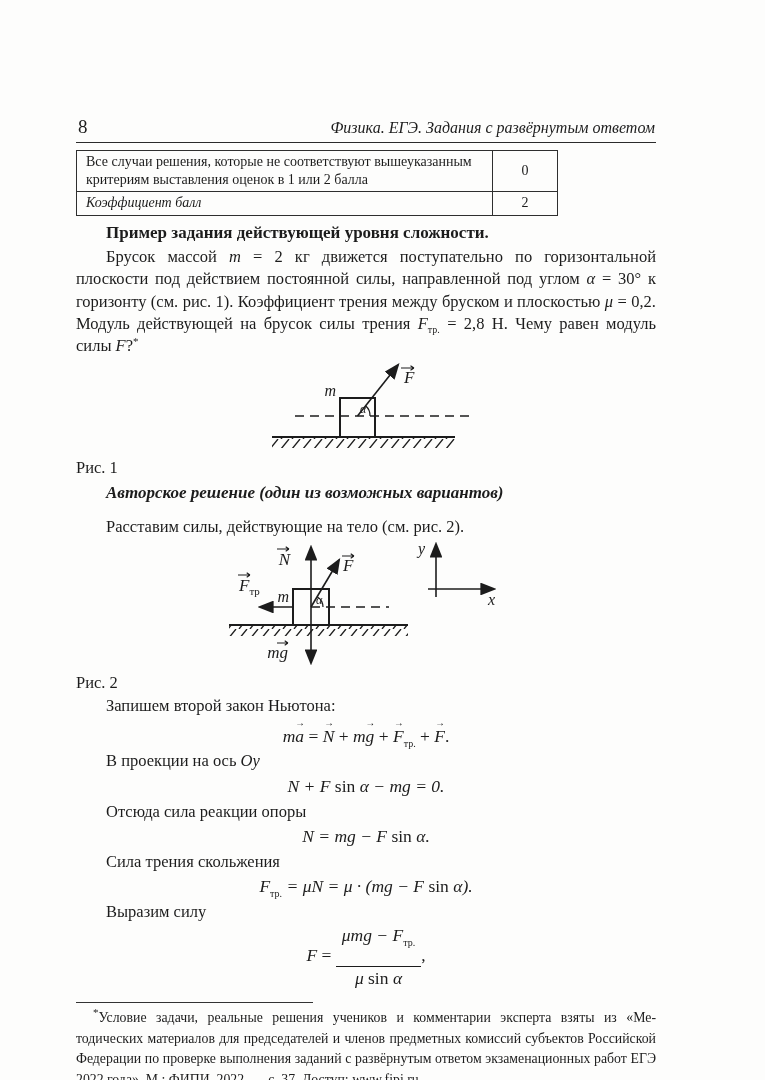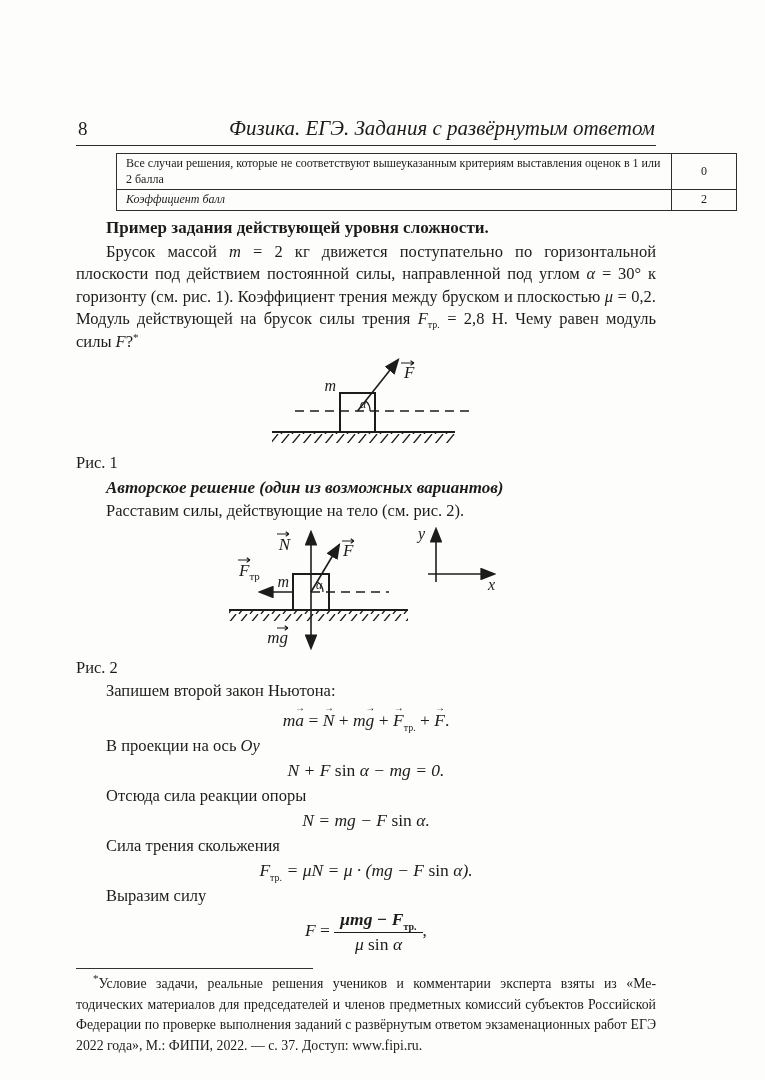--- a/index.html
+++ b/index.html
@@ -7,52 +7,52 @@
     width:765px;height:1080px;overflow:hidden;
     background:#fdfdfc;color:#1c1c1c;
     font-family:"Liberation Serif","DejaVu Serif",serif;
   }
   .page{box-sizing:border-box;width:765px;height:1080px;padding:116px 109px 0 76px;}
 
   
   .hdr{display:flex;justify-content:space-between;align-items:baseline;
        border-bottom:1.4px solid #2b2b2b;padding:0 1px 4px 2px;}
   .hdr .num{font-size:19px;}
-  .hdr .ttl{font-style:italic;font-size:21px;}
+  .hdr .ttl{font-style:italic;font-size:16px;}
 
   
-  table.crit{border-collapse:collapse;margin-top:7px;width:621px;font-size:12px;margin-left:40px;}
+  table.crit{border-collapse:collapse;margin-top:7px;width:482px;font-size:14px;}
   table.crit td{border:1.4px solid #2f2f2f;padding:2px 9px;line-height:1.3;vertical-align:middle;}
   td.score{width:46px;text-align:center;}
   tr.ital td:first-child{font-style:italic;}
 
   
   .h-bold{font-weight:bold;font-size:17px;text-indent:30px;margin:6px 0 2px;line-height:1.3;}
   .para{font-size:16.5px;line-height:1.36;text-align:justify;text-indent:30px;margin:0;}
   .line{font-size:16.5px;line-height:1.36;text-indent:30px;margin:0;}
-  .sol-h{font-weight:bold;font-style:italic;font-size:17px;text-indent:30px;margin:4px 0 1px;line-height:1.3;}
+  .sol-h{font-weight:bold;font-style:italic;font-size:17px;text-indent:30px;margin:4px 0 12px;line-height:1.3;}
   .it{font-style:italic;}
   .rm{font-style:normal;}
   sub{font-size:10px;font-style:normal;line-height:0;}
   sup.fn{font-size:11px;line-height:0;}
 
   
   .figwrap{text-align:center;margin:1px 0 0;}
   .figcap{text-align:left;font-size:16.5px;margin:1px 0 2px;}
   svg text{font-family:"Liberation Serif","DejaVu Serif",serif;font-style:italic;fill:#1c1c1c;}
   svg .stroke{stroke:#1c1c1c;fill:none;}
 
   
   .eq{text-align:center;font-size:17.5px;margin:2px 0;line-height:1.35;}
   .eq.acc{padding-top:5px;}
   .vec{position:relative;display:inline-block;font-style:italic;}
   .vec::after{content:attr(data-arrow);position:absolute;top:-0.68em;left:54%;
               transform:translateX(-50%);font-size:0.55em;font-style:normal;line-height:1;}
   .frac{display:inline-block;vertical-align:middle;text-align:center;line-height:1.25;}
-  .frac .fnum{display:block;border-bottom:1.3px solid #1c1c1c;padding:0 6px 1px;font-weight:bold;}
+  .frac .fnum{display:block;border-bottom:1.3px solid #1c1c1c;padding:0 6px 19px;}
   .frac .fden{display:block;padding-top:1px;}
 
   
   .fnrule{width:237px;border:0;border-top:1.3px solid #333;margin:12px 0 5px;}
   .footnote{font-size:13.8px;line-height:1.5;text-align:justify;text-indent:17px;margin:0;}
 </style>
 </head>
 <body>
 
 <div class="page">

